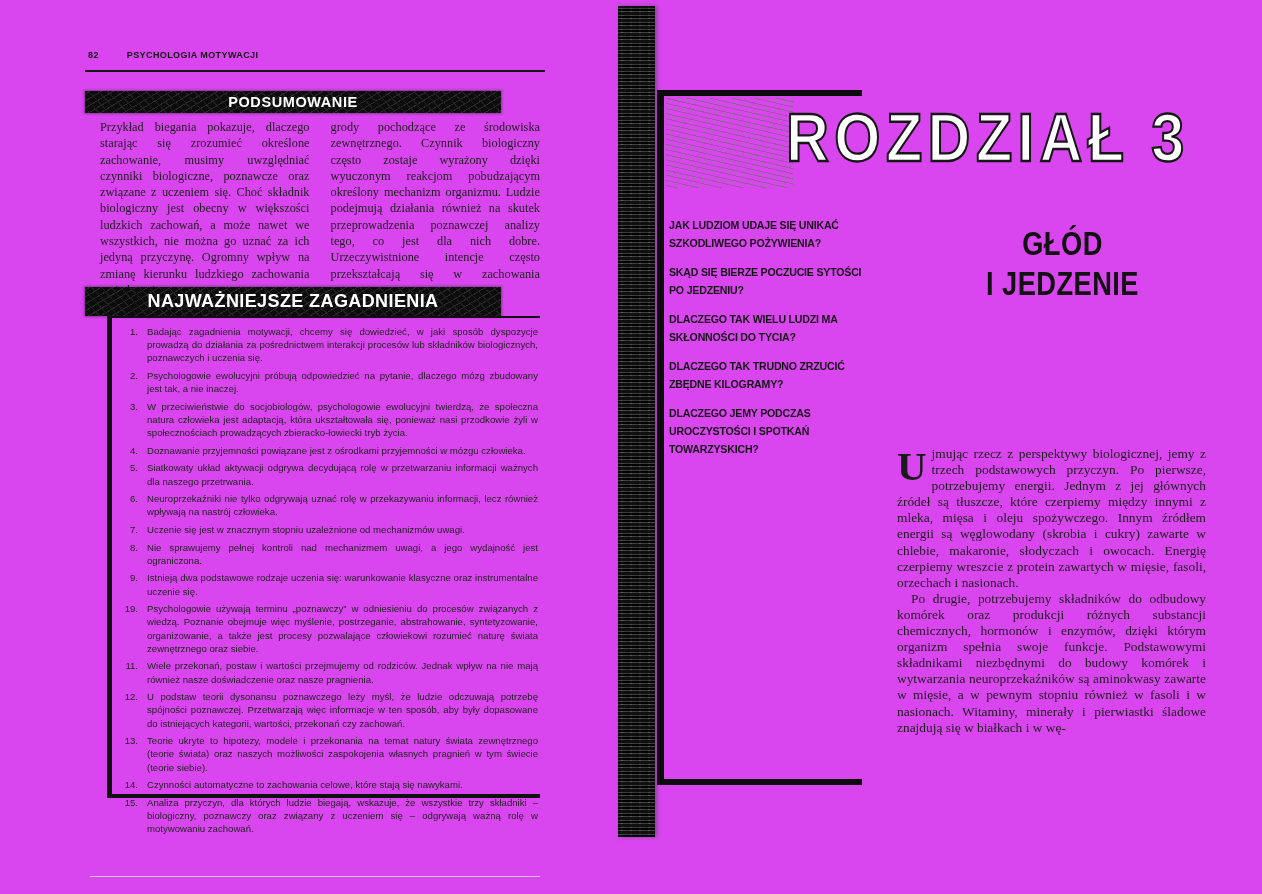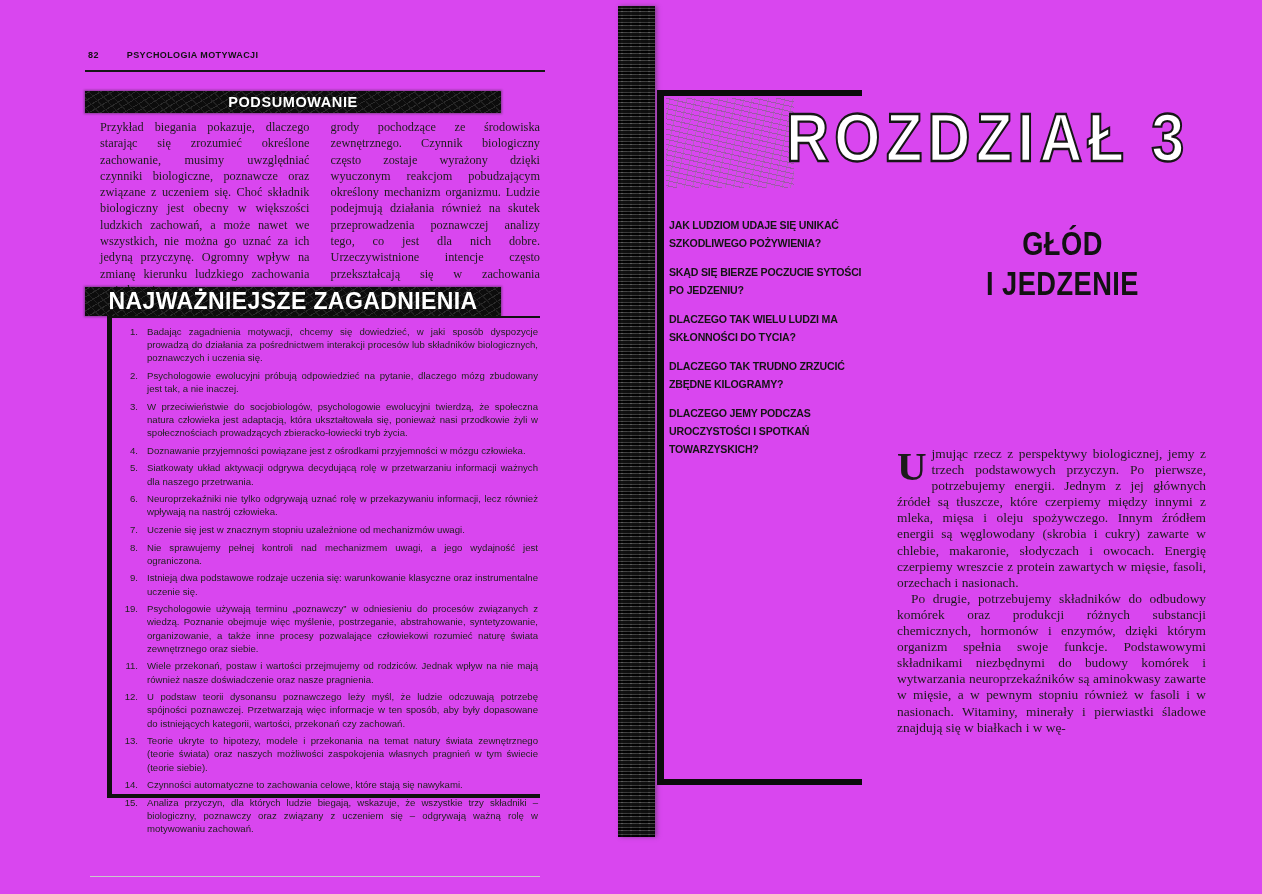--- a/index.html
+++ b/index.html
@@ -13,21 +13,21 @@
   .lp-rule{position:absolute;left:85px;top:70px;width:460px;height:2px;background:#161616;}
 
   .bar{position:absolute;left:85px;width:416px;background:#0c0c0c;color:#fff;
        font-family:"Liberation Sans", sans-serif;font-weight:700;text-align:center;
        display:flex;align-items:center;justify-content:center;
        box-shadow:0 0 2px 1px rgba(40,40,40,.45);}
   .bar .speck{position:absolute;inset:0;opacity:.28;
        background:repeating-linear-gradient(47deg,transparent 0 3px,#555 3px 4px,transparent 4px 7px),
                   repeating-linear-gradient(-31deg,transparent 0 2px,#777 2px 3px,transparent 3px 6px);}
   .bar-podsumowanie{top:91px;height:22px;font-size:14.5px;letter-spacing:.6px;}
-  .bar-zagadnienia{top:287px;height:29px;font-size:23px;letter-spacing:.4px;}
+  .bar-zagadnienia{top:287px;height:29px;font-size:18px;letter-spacing:.4px;}
   .bar span{position:relative;z-index:2;}
 
   .two-col{position:absolute;left:100px;top:119px;width:440px;height:164px;display:flex;gap:21px;}
   .col{width:210px;font-size:12.3px;line-height:16.3px;text-align:justify;color:#1c1c1c;}
 
   .issues-box{position:absolute;left:107px;top:316px;width:433px;height:482px;
               border-left:5px solid #101010;border-bottom:4px solid #101010;border-top:2px solid #101010;
               box-sizing:border-box;padding:7px 2px 0 8px;}
   ol.issues{list-style:none;margin:0;padding:0;font-family:"Liberation Sans", sans-serif;
             font-size:9.6px;line-height:13.2px;color:#222;}
@@ -142,21 +142,21 @@
           <span class="txt">Nie sprawujemy pełnej kontroli nad mechanizmem uwagi, a jego wydajność jest ograniczona.</span>
         </li>
 
         <li>
           <span class="num">9.</span>
           <span class="txt">Istnieją dwa podstawowe rodzaje uczenia się: warunkowanie klasyczne oraz instrumentalne uczenie się.</span>
         </li>
 
         <li>
           <span class="num">19.</span>
-          <span class="txt">Psychologowie używają terminu „poznawczy” w odniesieniu do procesów związanych z wiedzą. Poznanie obejmuje więc myślenie, postrzeganie, abstrahowanie, syntetyzowanie, organizowanie, a także inne procesy pozwalające człowiekowi rozumieć naturę świata zewnętrznego oraz siebie.</span>
+          <span class="txt">Psychologowie używają terminu „poznawczy” w odniesieniu do procesów związanych z wiedzą. Poznanie obejmuje więc myślenie, postrzeganie, abstrahowanie, syntetyzowanie, organizowanie, a także jest procesy pozwalające człowiekowi rozumieć naturę świata zewnętrznego oraz siebie.</span>
         </li>
 
         <li>
           <span class="num">11.</span>
           <span class="txt">Wiele przekonań, postaw i wartości przejmujemy od rodziców. Jednak wpływ na nie mają również nasze doświadczenie oraz nasze pragnienia.</span>
         </li>
 
         <li>
           <span class="num">12.</span>
           <span class="txt">U podstaw teorii dysonansu poznawczego leży myśl, że ludzie odczuwają potrzebę spójności poznawczej. Przetwarzają więc informacje w ten sposób, aby były dopasowane do istniejących kategorii, wartości, przekonań czy zachowań.</span>

